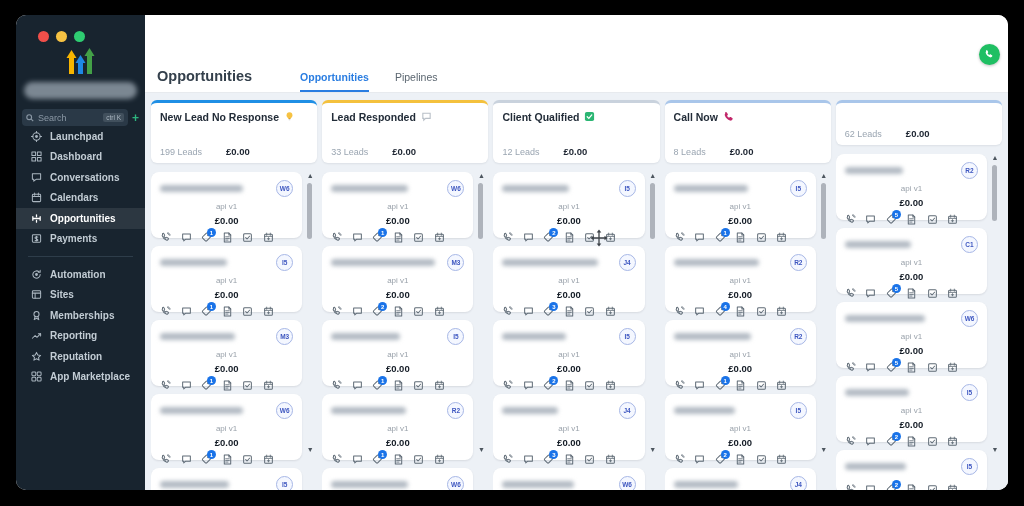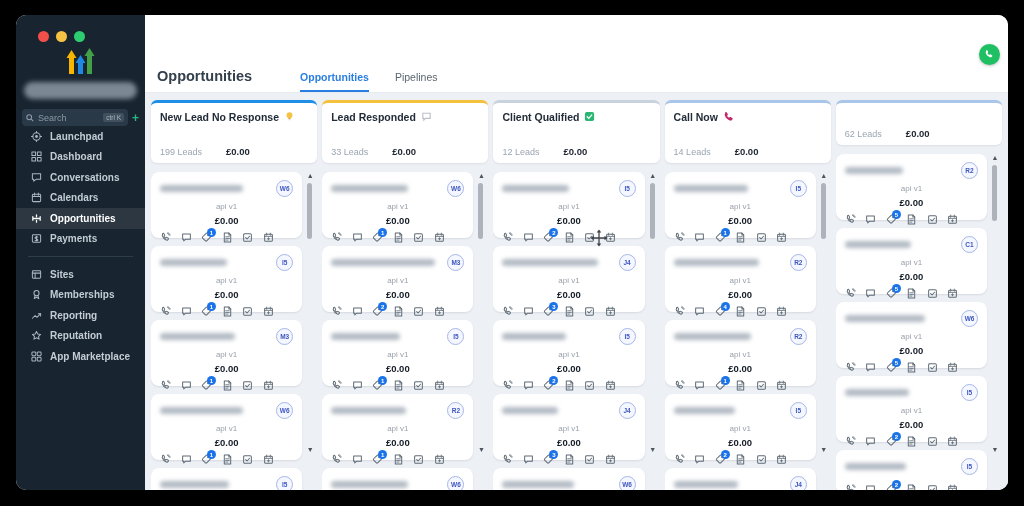--- a/index.html
+++ b/index.html
@@ -155,20 +155,29 @@
             </svg>
           </span>
           <span>Payments</span>
         </div>
       </div>
     <div class="divider"></div>
     <div class="nav" id="nav-bottom">
         <div class="nav-item">
           <span class="nicon">
             <svg width="11" height="11" viewBox="0 0 12 12" fill="none" stroke="currentColor" stroke-width="1.1" stroke-linecap="round" stroke-linejoin="round">
+              <path d="M10 6a4 4 0 1 1-1.2-2.8 M10 1.5v2h-2"></path>
+              <circle cx="6" cy="6" r="1" fill="currentColor"></circle>
+            </svg>
+          </span>
+          <span>Automation</span>
+        </div>
+        <div class="nav-item">
+          <span class="nicon">
+            <svg width="11" height="11" viewBox="0 0 12 12" fill="none" stroke="currentColor" stroke-width="1.1" stroke-linecap="round" stroke-linejoin="round">
               <rect x="1.5" y="2" width="9" height="8" rx="1"></rect>
               <path d="M1.5 4.5h9 M4.5 4.5V10"></path>
             </svg>
           </span>
           <span>Sites</span>
         </div>
         <div class="nav-item">
           <span class="nicon">
             <svg width="11" height="11" viewBox="0 0 12 12" fill="none" stroke="currentColor" stroke-width="1.1" stroke-linecap="round" stroke-linejoin="round">
               <circle cx="6" cy="4.5" r="2.8"></circle>
@@ -997,21 +1006,21 @@
         </div>
         <div class="column">
           <div class="col-header" style="border-top-color: rgb(169, 198, 234);">
             <div class="col-title-row">
               <span class="col-title">Call Now</span>
               <span><svg width="11" height="11" viewBox="0 0 12 12" fill="#c2276a">
                   <path d="M2.4 1.6c.6-.6 1.5-.5 1.9.2l.9 1.5c.3.4.2.9-.2 1.3l-.6.5c.5 1 1.3 1.8 2.3 2.3l.5-.6c.4-.4.9-.5 1.3-.2l1.5.9c.7.4.8 1.3.2 1.9l-.7.7c-.5.5-1.2.6-1.9.3C5 9.5 2.9 7.4 2 4.9c-.3-.7-.2-1.4.3-1.9z"></path>
                 </svg></span>
             </div>
             <div class="col-stats">
-              <span class="col-leads">14 Leads</span>
+              <span class="col-leads">8 Leads</span>
               <span class="col-value">£0.00</span>
             </div>
           </div>
           <div class="col-body">
             <div class="cards">
               <div class="card">
                 <div class="card-top">
                   <div class="name-blur" style="width: 56%;"></div>
                   <div class="badge">I5</div>
                 </div>

